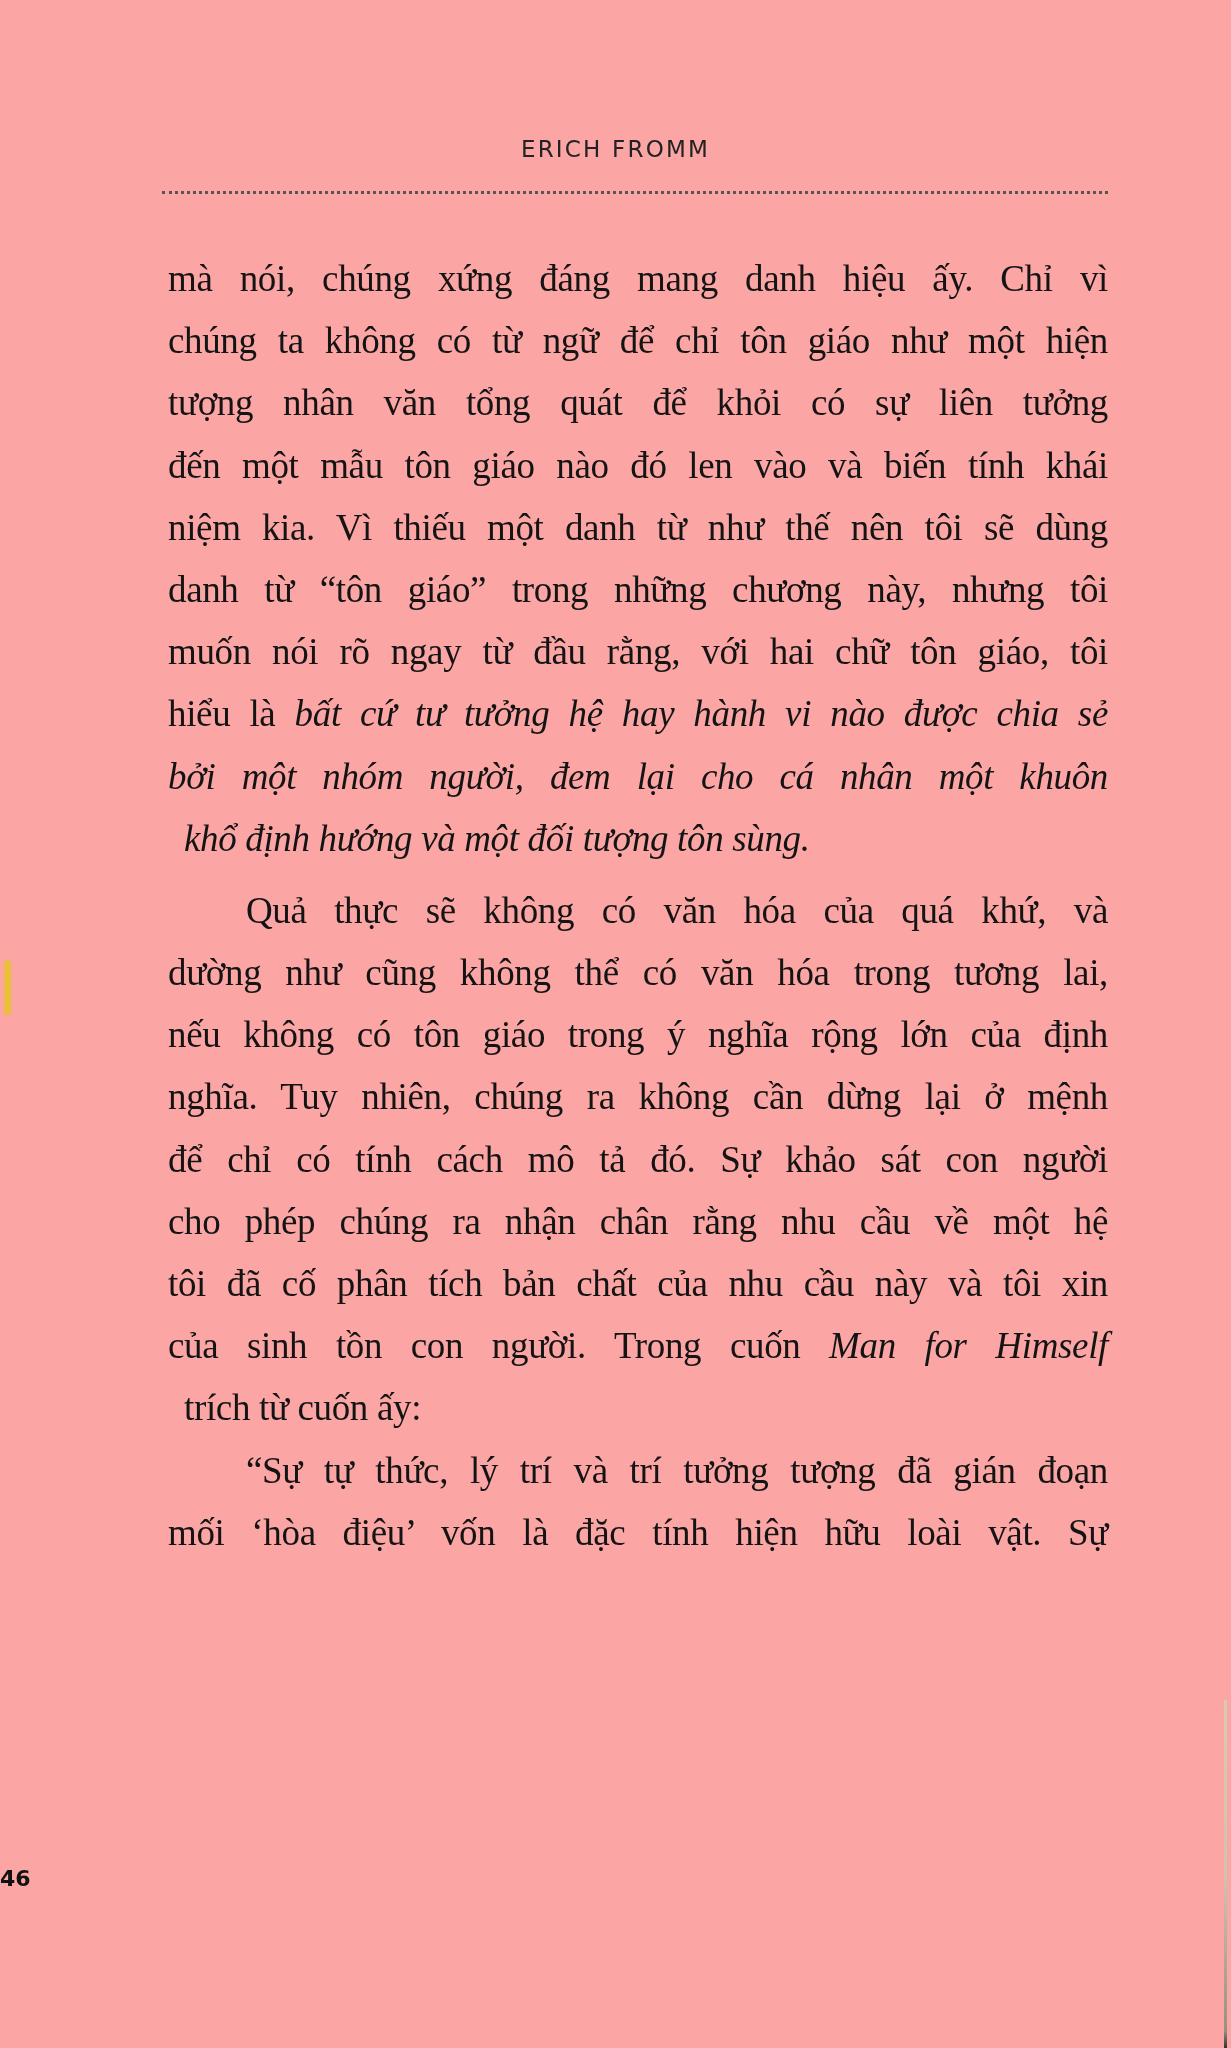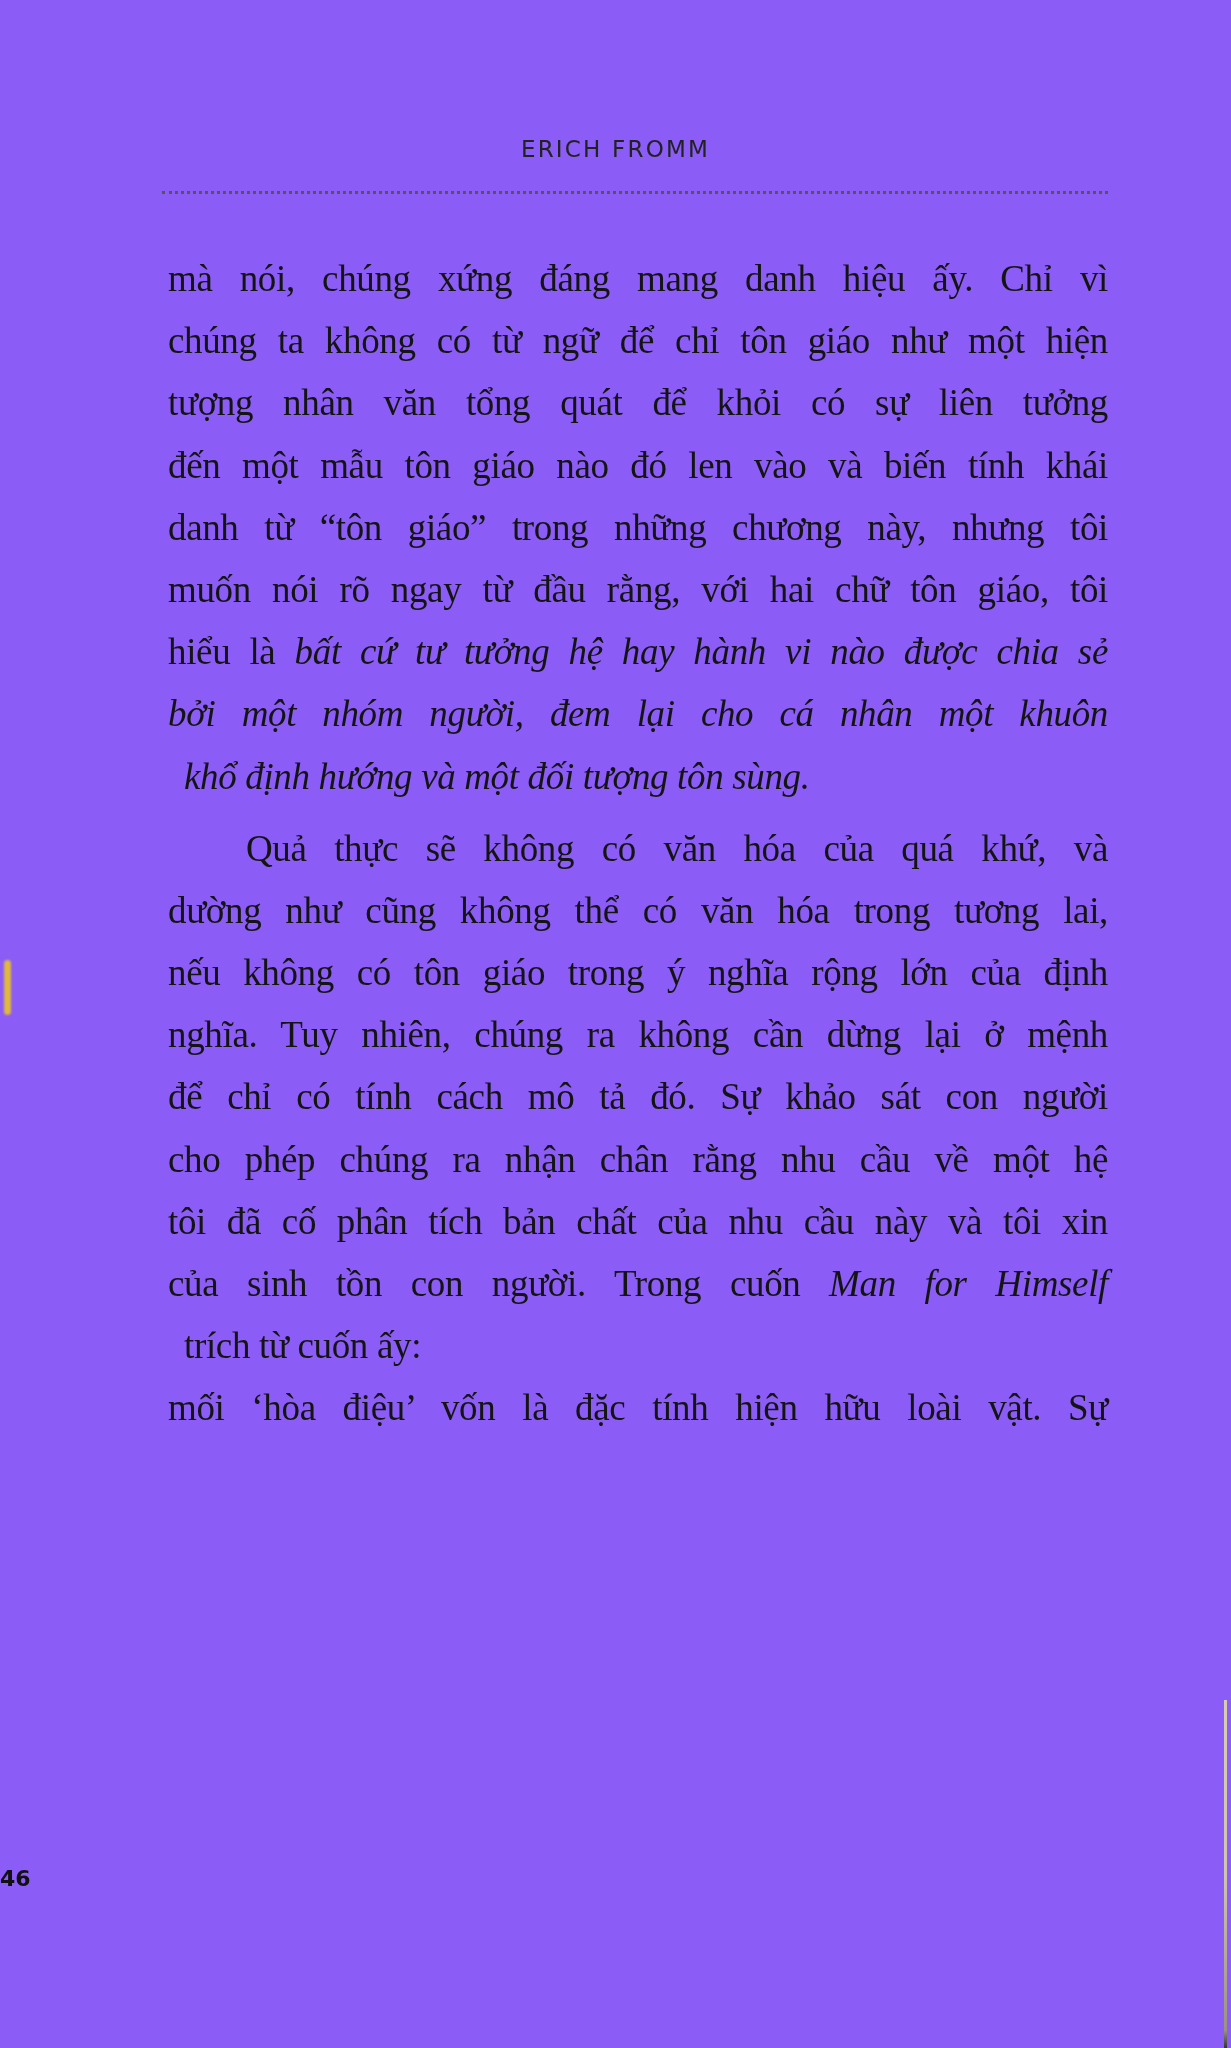--- a/index.html
+++ b/index.html
@@ -13,21 +13,21 @@
       position: relative;
       overflow: hidden;
       font-family: "Liberation Serif", "DejaVu Serif", serif;
       color: #141414;
     }
     .page {
       position: absolute;
       left: 0; top: 0;
       width: 1231px;
       height: 2048px;
-      background: #8b5cf6;
+      background: #fca5a5;
     }
     .right-edge {
       position: absolute;
       left: 1224px;
       top: 1700px;
       width: 3px;
       height: 348px;
       background: linear-gradient(#d8cbb0, #cfc4ac 50%, #9a9080 95%, #333 100%);
     }
     .left-mark {
@@ -107,33 +107,35 @@
 
   <div class="running-head">ERICH FROMM</div>
   <div class="dotted-rule"></div>
 
   <div class="body-text">
 
     <span class="line"><span>mà nói, chúng xứng đáng mang danh hiệu ấy. Chỉ vì</span></span>
     <span class="line"><span>chúng ta không có từ ngữ để chỉ tôn giáo như một hiện</span></span>
     <span class="line"><span>tượng nhân văn tổng quát để khỏi có sự liên tưởng</span></span>
     <span class="line"><span>đến một mẫu tôn giáo nào đó len vào và biến tính khái</span></span>
+    <span class="line"><span>niệm kia. Vì thiếu một danh từ như thế nên tôi sẽ dùng</span></span>
     <span class="line"><span>danh từ “tôn giáo” trong những chương này, nhưng tôi</span></span>
     <span class="line"><span>muốn nói rõ ngay từ đầu rằng, với hai chữ tôn giáo, tôi</span></span>
     <span class="line"><span>hiểu là </span><span class="it">bất cứ tư tưởng hệ hay hành vi nào được chia sẻ</span></span>
     <span class="line"><span class="it">bởi một nhóm người, đem lại cho cá nhân một khuôn</span></span>
     <span class="line last"><span class="it">khổ định hướng và một đối tượng tôn sùng.</span></span>
 
     <span class="line indent gap-before"><span>Quả thực sẽ không có văn hóa của quá khứ, và</span></span>
     <span class="line"><span>dường như cũng không thể có văn hóa trong tương lai,</span></span>
     <span class="line"><span>nếu không có tôn giáo trong ý nghĩa rộng lớn của định</span></span>
     <span class="line"><span>nghĩa. Tuy nhiên, chúng ra không cần dừng lại ở mệnh</span></span>
     <span class="line"><span>để chỉ có tính cách mô tả đó. Sự khảo sát con người</span></span>
     <span class="line"><span>cho phép chúng ra nhận chân rằng nhu cầu về một hệ</span></span>
     <span class="line"><span>tôi đã cố phân tích bản chất của nhu cầu này và tôi xin</span></span>
     <span class="line"><span>của sinh tồn con người. Trong cuốn </span><span class="it">Man for Himself</span></span>
     <span class="line last"><span>trích từ cuốn ấy:</span></span>
 
+    <span class="line indent"><span>“Sự tự thức, lý trí và trí tưởng tượng đã gián đoạn</span></span>
     <span class="line"><span>mối ‘hòa điệu’ vốn là đặc tính hiện hữu loài vật. Sự</span></span>
   </div>
 
   <div class="page-number">46</div>
 </div>
 
 </body></html>

